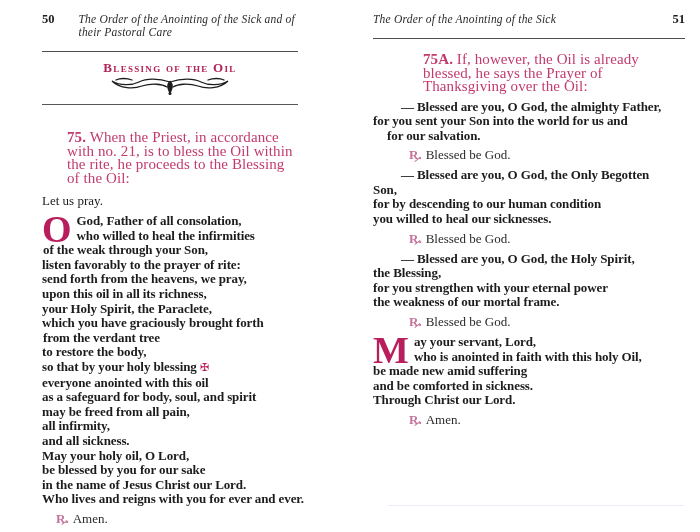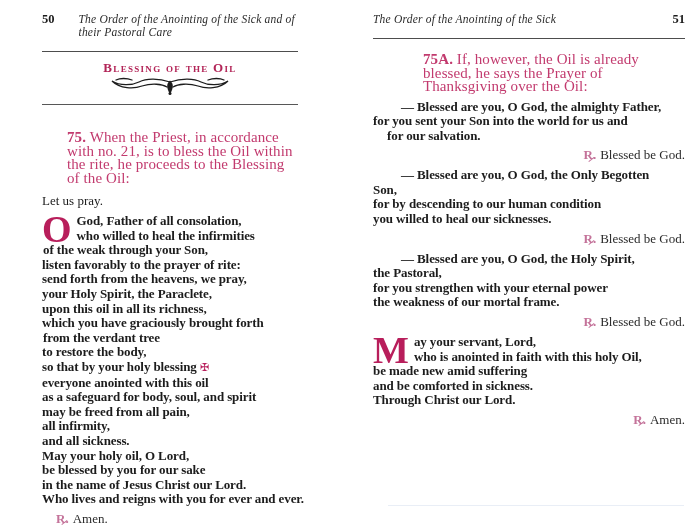--- a/index.html
+++ b/index.html
@@ -47,21 +47,21 @@
   .ml30{margin-left:28px;}
   .ml40{}
   .dropcap{
     float:left;color:#b81e5b;font-weight:bold;font-size:38px;line-height:28px;
     height:28px;margin:1px 5px 0 0;
   }
   .cross{color:#b81e5b;font-family:"DejaVu Sans",sans-serif;font-size:11px;font-weight:bold;}
 
   
   .response{font-size:13px;line-height:15px;margin:4px 0 0 14px;font-weight:normal;}
-  .page.right .response{margin:4px 0 4px 36px;text-align:right;}
+  .page.right .response{margin:4px 0 4px 36px;}
   .rsym{color:#c4739a;font-weight:bold;position:relative;display:inline-block;margin-right:4px;}
   .rsym::after{content:"";position:absolute;left:4.5px;bottom:2.5px;width:7px;height:1.2px;
     background:#c4739a;transform:rotate(-38deg);}
   .rtext{color:#2a2a2a;}
 
   .footnote{color:#c23a6e;font-style:italic;font-size:10.5px;text-align:right;
     margin-top:4px;line-height:13px;}
   .endrule{border-bottom:1.2px solid #6e6e6e;margin-top:7px;}
   .endrule-light{height:1px;background:#e6e9f1;width:64%;margin-top:6px;}
   .rbotline{position:absolute;left:38px;right:16px;bottom:26px;height:1px;background:#e9eef6;}
@@ -103,22 +103,22 @@
 
     <div class="invitation">Let us pray.</div>
 
     <div class="prayer">
       <span class="dropcap">O</span>
       <div class="vline">God, Father of all consolation,</div>
       <div class="vline">who willed to heal the infirmities</div>
       <div class="vline ml9">of the weak through your Son,</div>
       <div class="vline">listen favorably to the prayer of rite:</div>
       <div class="vline">send forth from the heavens, we pray,</div>
+      <div class="vline">upon this oil in all its richness,</div>
       <div class="vline">your Holy Spirit, the Paraclete,</div>
-      <div class="vline">upon this oil in all its richness,</div>
       <div class="vline">which you have graciously brought forth</div>
       <div class="vline ml9">from the verdant tree</div>
       <div class="vline">to restore the body,</div>
       <div class="vline">
         <span>so that by your holy blessing</span>
         <span class="cross">✠</span>
       </div>
       <div class="vline">everyone anointed with this oil</div>
       <div class="vline">as a safeguard for body, soul, and spirit</div>
       <div class="vline">may be freed from all pain,</div>
@@ -164,21 +164,21 @@
       <div class="vline ml40">Son,</div>
       <div class="vline">for by descending to our human condition</div>
       <div class="vline">you willed to heal our sicknesses.</div>
       <div class="response">
         <span class="rsym">R.</span><span class="rtext">Blessed be God.</span>
       </div>
     </div>
 
     <div class="vblock">
       <div class="vline ml30">— Blessed are you, O God, the Holy Spirit,</div>
-      <div class="vline ml40">the Pastoral,</div>
+      <div class="vline ml40">the Blessing,</div>
       <div class="vline">for you strengthen with your eternal power</div>
       <div class="vline">the weakness of our mortal frame.</div>
       <div class="response">
         <span class="rsym">R.</span><span class="rtext">Blessed be God.</span>
       </div>
     </div>
 
     <div class="vblock">
       <span class="dropcap">M</span>
       <div class="vline">ay your servant, Lord,</div>

